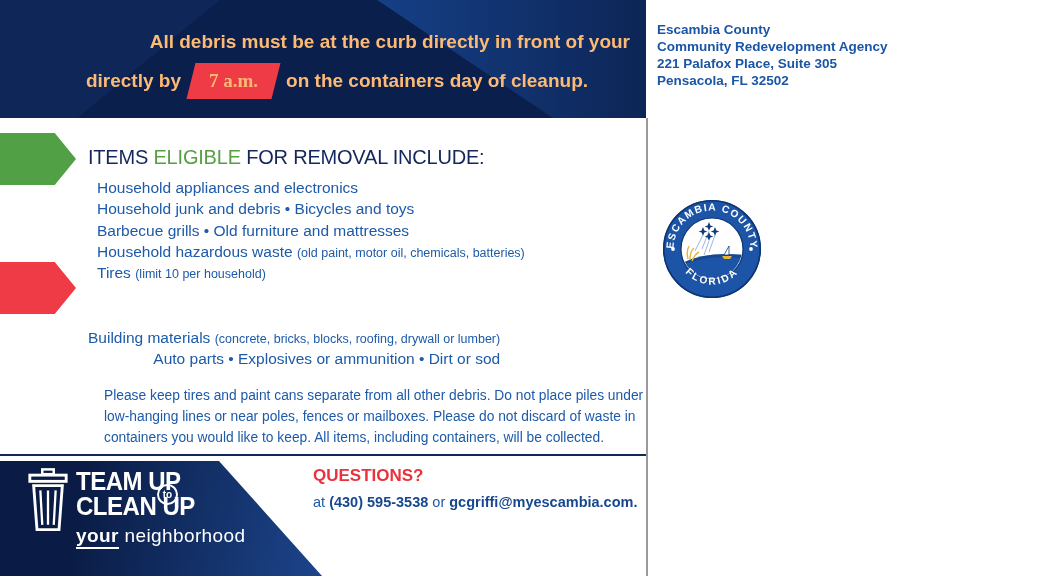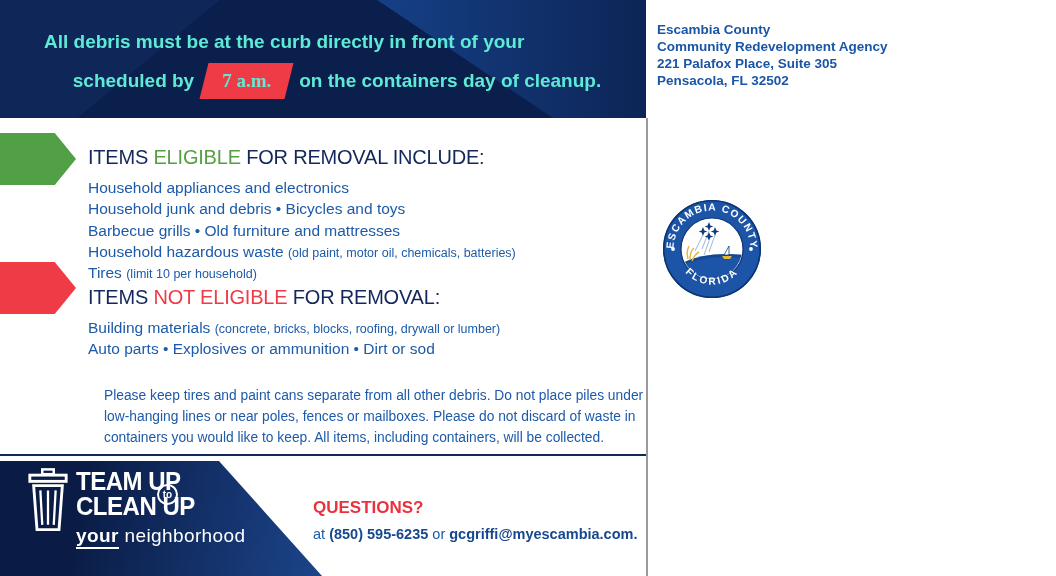--- a/index.html
+++ b/index.html
@@ -14,21 +14,21 @@
     position:absolute; inset:0;
     background:linear-gradient(to right, #2c65b1 0%, #16428a 55%, #0d2556 100%);
     clip-path:polygon(58.4% 0, 100% 0, 100% 100%, 85.6% 100%);
   }
   .banner-band2 {
     position:absolute; inset:0; background:#0e2758;
     clip-path:polygon(0 0, 34% 0, 12% 100%, 0 100%);
   }
   .banner-text {
     position:absolute; left:44px; top:30px; width:586px;
-    color:#5eead4; font-weight:bold; font-size:19px; text-align:left; line-height:24px;
+    color:#fdba74; font-weight:bold; font-size:19px; text-align:right; line-height:24px;
   }
   .banner-line2 { display:flex; justify-content:center; align-items:center; gap:10px; margin-top:9px; }
   .ribbon { position:relative; padding:6px 18px; }
   .ribbon::before { content:""; position:absolute; inset:0; background:#ee3b46; transform:skewX(-14deg); }
   .ribbon span { position:relative;font-family:Liberation Serif, serif; }
 
   
   .v-divider { position:absolute; left:646px; top:118px; width:2px; height:458px; background:#9a9a9a; }
   .address { position:absolute; left:657px; top:21px; color:#1b55a6; font-weight:bold; font-size:13.5px; line-height:17px; }
   .seal { position:absolute; left:662px; top:199px; width:100px; height:100px; }
@@ -59,36 +59,36 @@
   .logo-big { font-size:25px; font-weight:bold; letter-spacing:-0.5px; line-height:25px; transform:scaleX(0.96); transform-origin:0 0; }
   .logo-to {
     position:absolute; left:81px; top:15px; width:17px; height:17px;
     border:2px solid #fff; border-radius:50%; background:transparent;
     font-size:10px; font-weight:bold; text-align:center; line-height:17px;
   }
   .logo-tag { margin-top:6px; font-size:19px; letter-spacing:0.4px; }
   .logo-tag .bold-u { font-weight:bold; border-bottom:2px solid #fff; padding-bottom:1px; }
 
   .questions { position:absolute; left:313px; top:466px; }
-  .q-title { color:#e8333e; font-weight:bold; font-size:17px; margin-bottom:7px;margin-top:32px; }
+  .q-title { color:#e8333e; font-weight:bold; font-size:17px; margin-bottom:7px; }
   .q-line { color:#1d5aa9; font-size:14.5px; line-height:18.5px; white-space:nowrap; }
   .q-strong { font-weight:bold; color:#17488f; }
 </style>
 </head>
 <body>
 
 <div class="page">
 
   <div class="banner">
     <div class="banner-band"></div>
     <div class="banner-band2"></div>
     <div class="banner-text">
       <div>All debris must be at the curb directly in front of your</div>
       <div class="banner-line2">
-        <span>scheduled by</span>
+        <span>directly by</span>
         <span class="ribbon"><span>7 a.m.</span></span>
         <span>on the containers day of cleanup.</span>
       </div>
     </div>
   </div>
 
   <div class="v-divider"></div>
   <div class="address">
     <div>Escambia County</div>
     <div>Community Redevelopment Agency</div>
@@ -131,33 +131,30 @@
       <textPath href="#arcB" startOffset="50%" text-anchor="middle">FLORIDA</textPath>
     </text>
     <circle cx="11" cy="50" r="1.9" fill="#ffffff"></circle>
     <circle cx="89" cy="50" r="1.9" fill="#ffffff"></circle>
   </svg>
 
   <div class="arrow green"></div>
   <div class="sec-heading" style="top:146px;">
     <span>ITEMS </span><span class="hl-green">ELIGIBLE</span><span> FOR REMOVAL INCLUDE:</span>
   </div>
-  <div class="item-list" style="top:178px;">
+  <div class="item-list" style="top:178px;margin-left:9px;">
     <div><span>Household appliances and electronics</span><span class="item-paren"></span></div>
     <div><span>Household junk and debris • Bicycles and toys</span><span class="item-paren"></span></div>
     <div><span>Barbecue grills • Old furniture and mattresses</span><span class="item-paren"></span></div>
     <div><span>Household hazardous waste </span><span class="item-paren">(old paint, motor oil, chemicals, batteries)</span></div>
     <div><span>Tires </span><span class="item-paren">(limit 10 per household)</span></div>
   </div>
 
   <div class="arrow red"></div>
-  <div class="sec-heading" style="top:286px;">
-    <span>ITEMS </span><span class="hl-red">NOT ELIGIBLE</span><span> FOR REMOVAL:</span>
-  </div>
-  <div class="item-list" style="top:318px;">
+  <div class="item-list" style="top:328px;text-align:right;">
     <div><span>Building materials </span><span class="item-paren">(concrete, bricks, blocks, roofing, drywall or lumber)</span></div>
     <div><span>Auto parts • Explosives or ammunition • Dirt or sod</span><span class="item-paren"></span></div>
   </div>
 
   <div class="note">Please keep tires and paint cans separate from all other debris. Do not place piles under low-hanging lines or near poles, fences or mailboxes. Please do not discard of waste in containers you would like to keep. All items, including containers, will be collected.</div>
 
   <div class="footer-rule"></div>
   <div class="footer-shape"></div>
 
   <div class="logo">
@@ -173,17 +170,17 @@
       <div class="logo-to">to</div>
       <div class="logo-tag">
         <span class="bold-u">your</span><span> neighborhood</span>
       </div>
     </div>
   </div>
 
   <div class="questions">
     <div class="q-title">QUESTIONS?</div>
     <div class="q-line">
-      <span>at </span><span class="q-strong">(850) 595-6235</span><span> or </span><span class="q-strong">gcgriffi@myescambia.com.</span>
+      <span>at </span><span class="q-strong">(430) 595-3538</span><span> or </span><span class="q-strong">gcgriffi@myescambia.com.</span>
     </div>
   </div>
 
 </div>
 
 </body></html>

